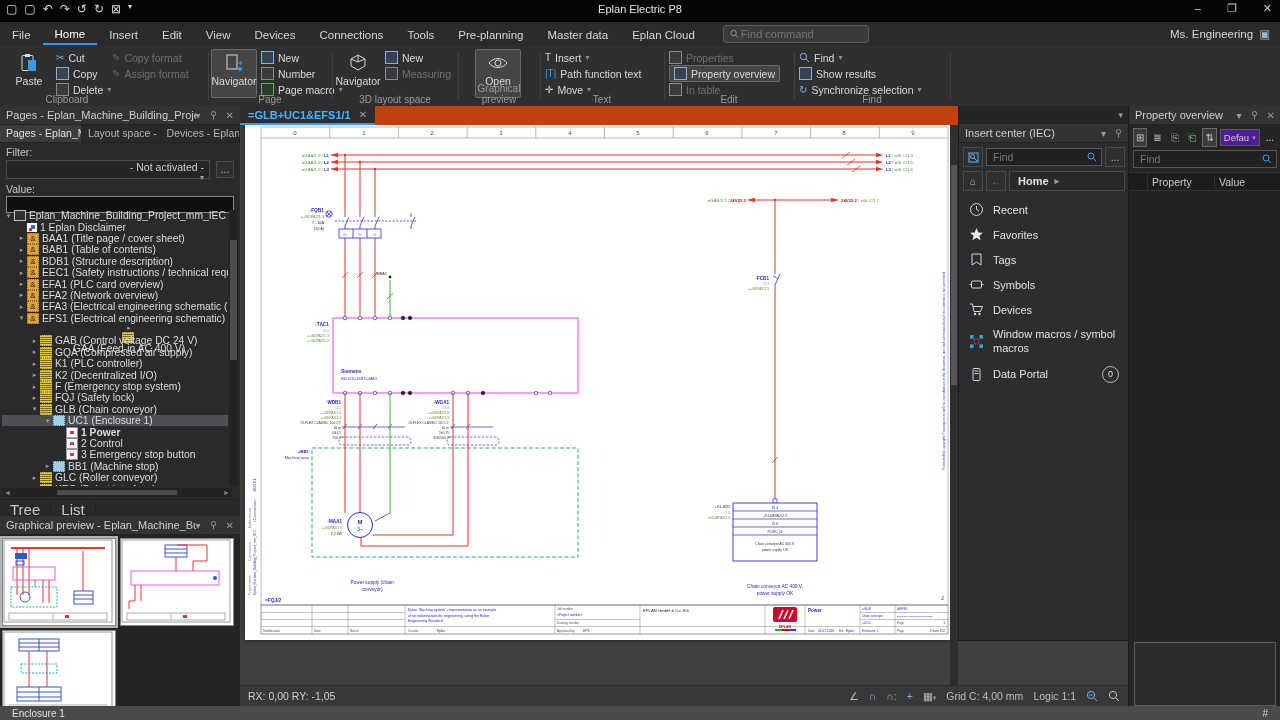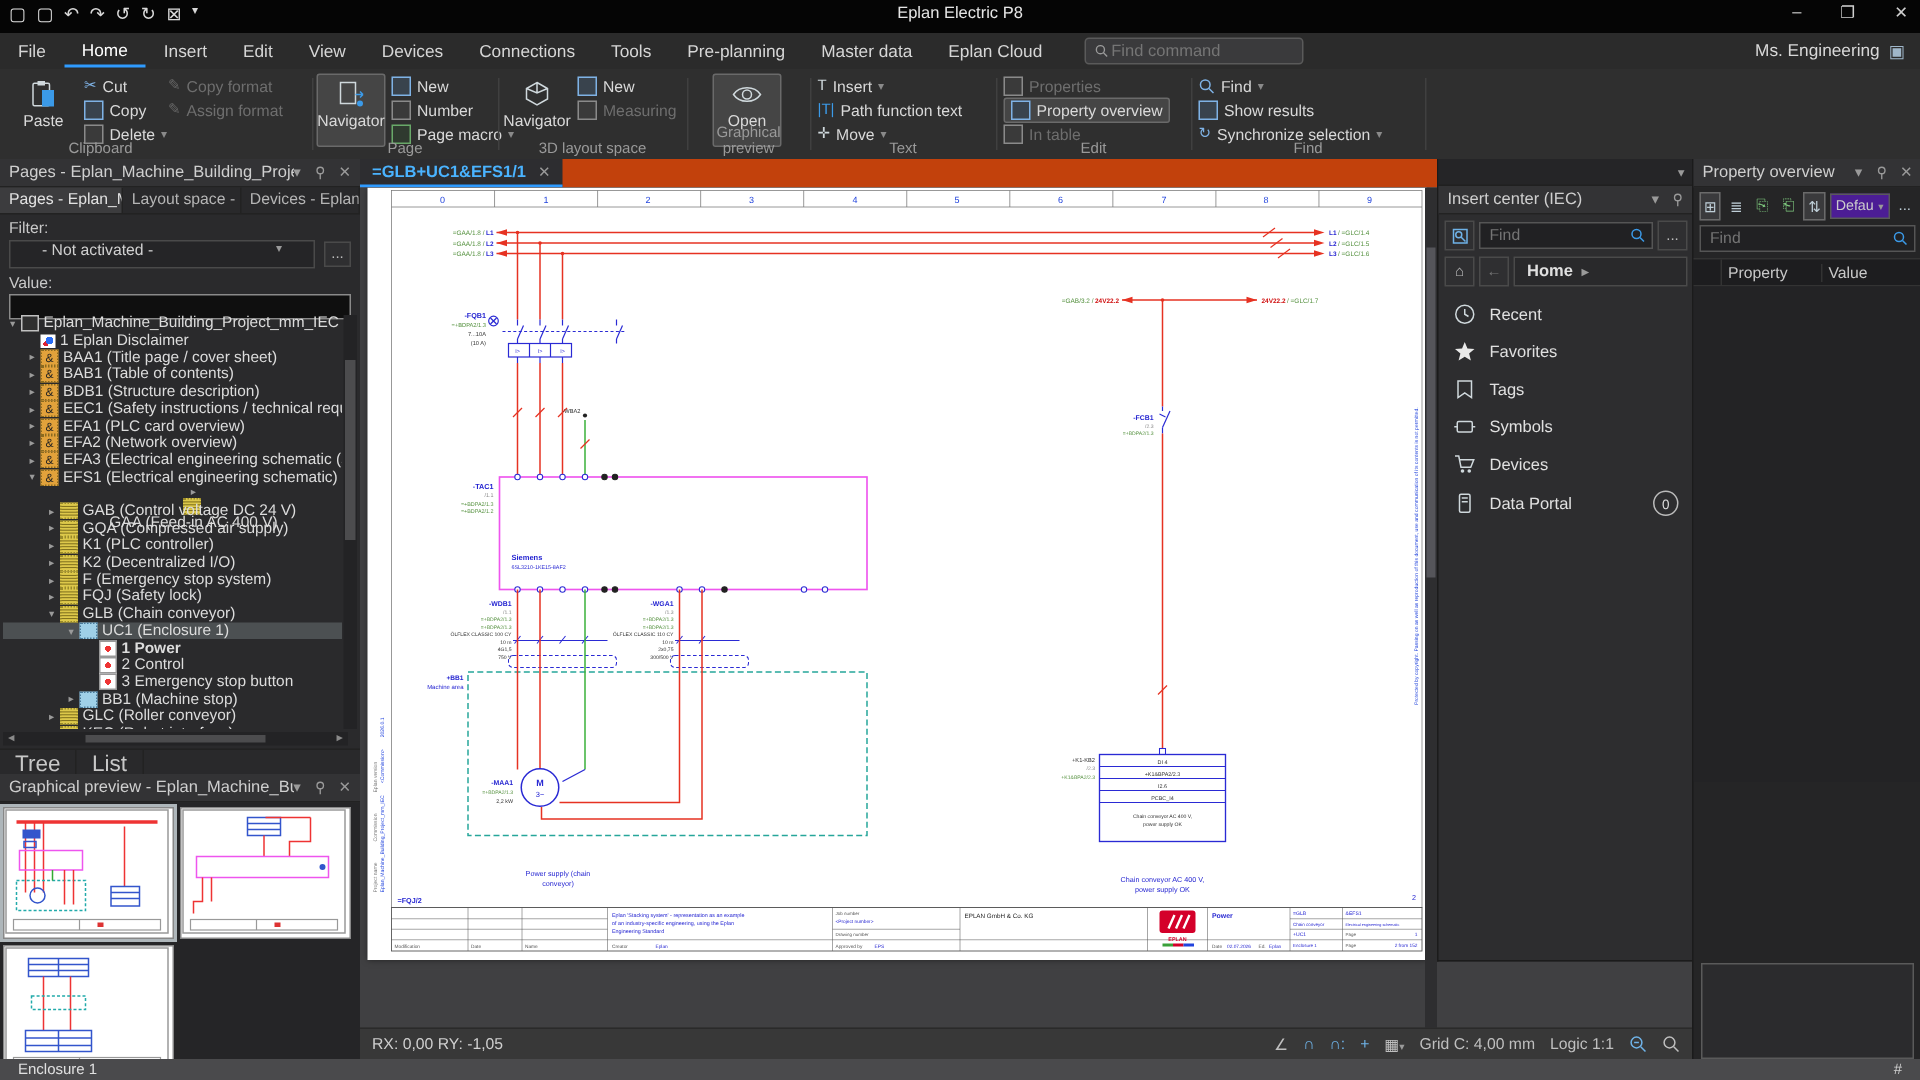--- a/index.html
+++ b/index.html
@@ -37,22 +37,22 @@
   .glyph{color:#7fb2e5;font-size:10px;line-height:11px;}
   .glyph.dis{color:#666;}
   
   .phead{height:18px;background:#333335;display:flex;align-items:center;padding:0 6px;color:#cfcfcf;font-size:11px;
      border-bottom:1px solid #222;}
   .phead .sp{margin-left:auto;display:flex;gap:8px;align-items:center;color:#9a9a9a;font-size:10px;}
   .ptabs{display:flex;background:#29292b;border-bottom:1px solid #222;height:17px;font-size:10.5px;color:#b5b5b5;}
   .ptab{padding:2px 6px;border-right:1px solid #222;white-space:nowrap;overflow:hidden;}
   .ptab.active{background:#3c3c3e;color:#e2e2e2;}
   .flabel{color:#c8c8c8;font-size:10.5px;padding:3px 6px 1px 6px;}
-  .dropdown{margin:1px 6px;height:17px;background:#252527;border:1px solid #4a4a4a;display:flex;align-items:flex-start;
-     color:#d0d0d0;font-size:10.5px;padding:0 21px;}
+  .dropdown{margin:1px 6px;height:17px;background:#252527;border:1px solid #4a4a4a;display:flex;align-items:flex-end;
+     color:#d0d0d0;font-size:10.5px;padding:0 5px;flex-direction:column;}
   .dropdown .dd{margin-left:auto;color:#9a9a9a;font-size:8px;}
   
   #leftcol{left:0;top:106px;width:240px;height:600px;background:#2a2a2c;border-right:1px solid #1b1b1b;}
   #tree{position:absolute;left:2px;top:104px;width:226px;height:276px;overflow:hidden;}
   .trow{display:flex;align-items:center;height:11.4px;color:#dcdcdc;font-size:10.3px;white-space:nowrap;}
   .trow.sel{background:#4c5052;}
   .trow .exp{width:9px;color:#9a9a9a;font-size:7px;flex:0 0 auto;text-align:center;}
   .ti{width:10px;height:9px;margin:0 3px 0 1px;flex:0 0 auto;font-size:8px;line-height:9px;text-align:center;color:#222;}
   .ti-proj{border:1px solid #c0c0c0;background:#2f2f2f;}
   .ti-disc{background:#fff;background-image:radial-gradient(circle at 60% 45%,#2a6df4 0 2.5px,transparent 2.5px),radial-gradient(circle at 35% 70%,#d23 0 1.7px,transparent 1.7px);}
@@ -963,20 +963,30 @@
     <span>Symbols</span>
     </div>
   <div class="insitem">
     <svg width="15" height="15" viewBox="0 0 15 15">
         <path d="M1 2 H3.5 L5 9.5 H11.5 L13.5 4.5 H4" fill="none" stroke="#cfd8dc"></path>
         <circle cx="6" cy="12" r="1.2" fill="#cfd8dc"></circle>
         <circle cx="10.5" cy="12" r="1.2" fill="#cfd8dc"></circle>
       </svg>
     <span>Devices</span>
     </div>
+  <div class="insitem" style="line-height:1.3;">
+    <svg width="15" height="15" viewBox="0 0 15 15">
+        <rect x="1" y="1" width="3.6" height="3.6" fill="#3aa0e0"></rect>
+        <rect x="10.4" y="1" width="3.6" height="3.6" fill="#3aa0e0"></rect>
+        <rect x="1" y="10.4" width="3.6" height="3.6" fill="#3aa0e0"></rect>
+        <rect x="10.4" y="10.4" width="3.6" height="3.6" fill="#3aa0e0"></rect>
+        <rect x="5.2" y="5.2" width="4.6" height="4.6" fill="none" stroke="#e04040" stroke-dasharray="1.4,1"></rect>
+      </svg>
+    <span>Window macros / symbol macros</span>
+    </div>
   <div class="insitem">
     <svg width="15" height="15" viewBox="0 0 15 15">
         <rect x="4" y="1.5" width="7" height="12" rx="1" fill="none" stroke="#cfd8dc"></rect>
         <line x1="5.5" y1="4" x2="9.5" y2="4" stroke="#cfd8dc"></line>
         <line x1="5.5" y1="6.5" x2="9.5" y2="6.5" stroke="#cfd8dc"></line>
       </svg>
     <span>Data Portal</span>
     <span class="badge">0</span>
     </div>
 </div>

